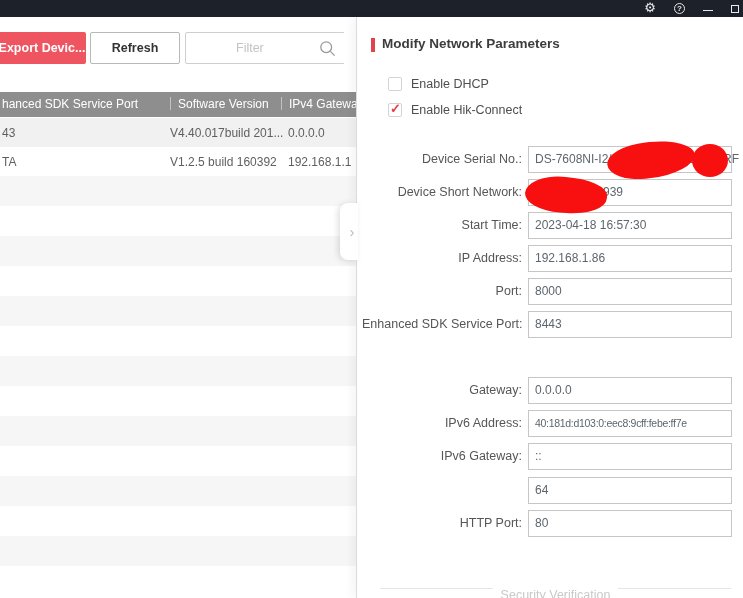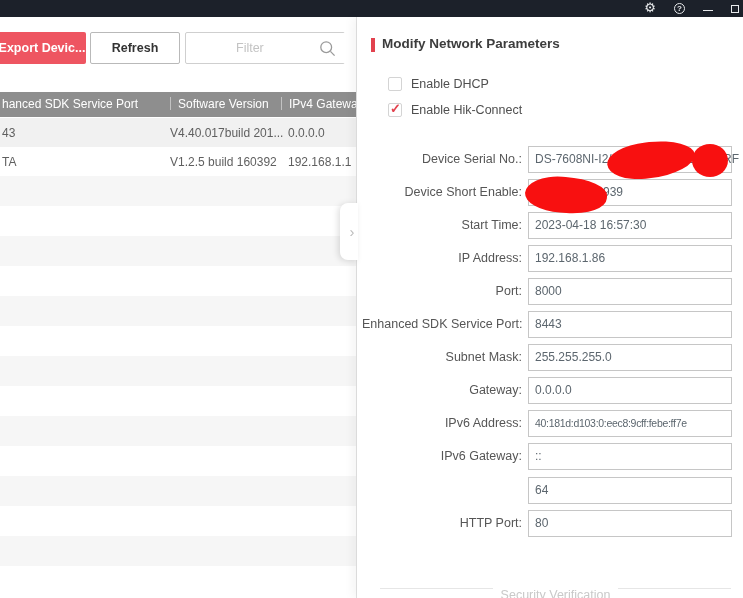--- a/index.html
+++ b/index.html
@@ -168,21 +168,21 @@
       <span class="flabel">Device Serial No.:</span>
       <div class="fbox open">
         <span>DS-7608NI-I2/8P</span>
         <span class="frag" style="left:159px">2</span>
         <span class="frag" style="left:194px">RF</span>
         <span class="redact blob-a"></span>
         <span class="redact blob-b"></span>
       </div>
     </div>
     <div class="frow" style="top:162px">
-      <span class="flabel">Device Short Enable:</span>
+      <span class="flabel">Device Short Network:</span>
       <div class="fbox open">
         <span class="frag" style="left:74px">939</span>
         <span class="redact blob-c"></span>
       </div>
     </div>
     <div class="frow" style="top:195px">
       <span class="flabel">Start Time:</span>
       <div class="fbox">2023-04-18 16:57:30</div>
     </div>
     <div class="frow" style="top:228px">
@@ -190,24 +190,20 @@
       <div class="fbox">192.168.1.86</div>
     </div>
     <div class="frow" style="top:261px">
       <span class="flabel">Port:</span>
       <div class="fbox">8000</div>
     </div>
     <div class="frow" style="top:294px">
       <span class="flabel">Enhanced SDK Service Port:</span>
       <div class="fbox">8443</div>
     </div>
-    <div class="frow" style="top:327px">
-      <span class="flabel">Subnet Mask:</span>
-      <div class="fbox">255.255.255.0</div>
-    </div>
     <div class="frow" style="top:360px">
       <span class="flabel">Gateway:</span>
       <div class="fbox">0.0.0.0</div>
     </div>
     <div class="frow" style="top:393px">
       <span class="flabel">IPv6 Address:</span>
       <div class="fbox tight">40:181d:d103:0:eec8:9cff:febe:ff7e</div>
     </div>
     <div class="frow" style="top:426px">
       <span class="flabel">IPv6 Gateway:</span>

